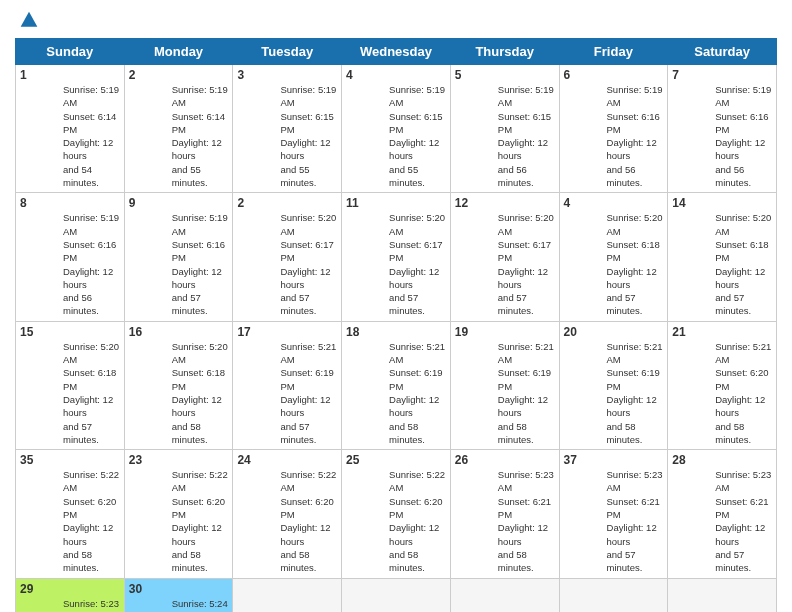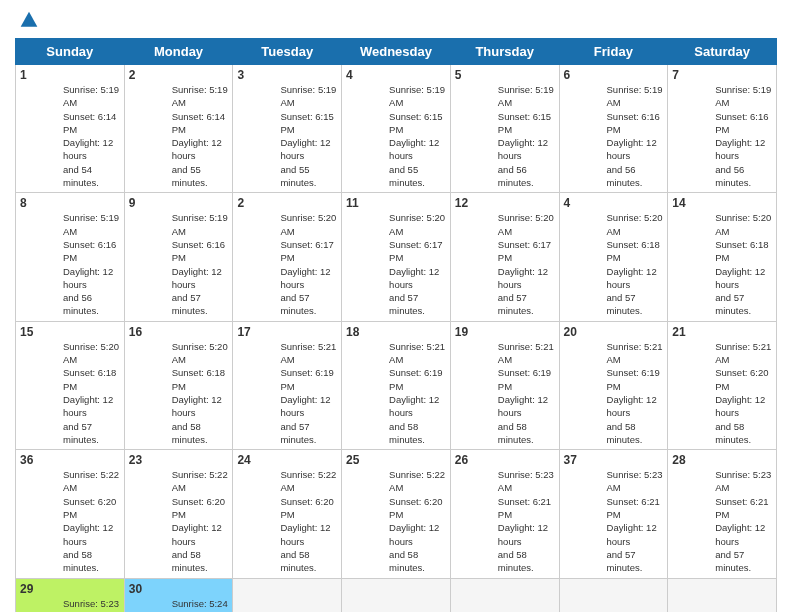--- a/index.html
+++ b/index.html
@@ -219,21 +219,21 @@
             <span class="day-num">20</span>
             <div class="day-info">Sunrise: 5:21 AM<br>Sunset: 6:19 PM<br>Daylight: 12 hours<br>and 58 minutes.</div>
           </td>
           <td>
             <span class="day-num">21</span>
             <div class="day-info">Sunrise: 5:21 AM<br>Sunset: 6:20 PM<br>Daylight: 12 hours<br>and 58 minutes.</div>
           </td>
         </tr>
         <tr>
           <td>
-            <span class="day-num">36</span>
+            <span class="day-num">35</span>
             <div class="day-info">Sunrise: 5:22 AM<br>Sunset: 6:20 PM<br>Daylight: 12 hours<br>and 58 minutes.</div>
           </td>
           <td>
             <span class="day-num">23</span>
             <div class="day-info">Sunrise: 5:22 AM<br>Sunset: 6:20 PM<br>Daylight: 12 hours<br>and 58 minutes.</div>
           </td>
           <td>
             <span class="day-num">24</span>
             <div class="day-info">Sunrise: 5:22 AM<br>Sunset: 6:20 PM<br>Daylight: 12 hours<br>and 58 minutes.</div>
           </td>

